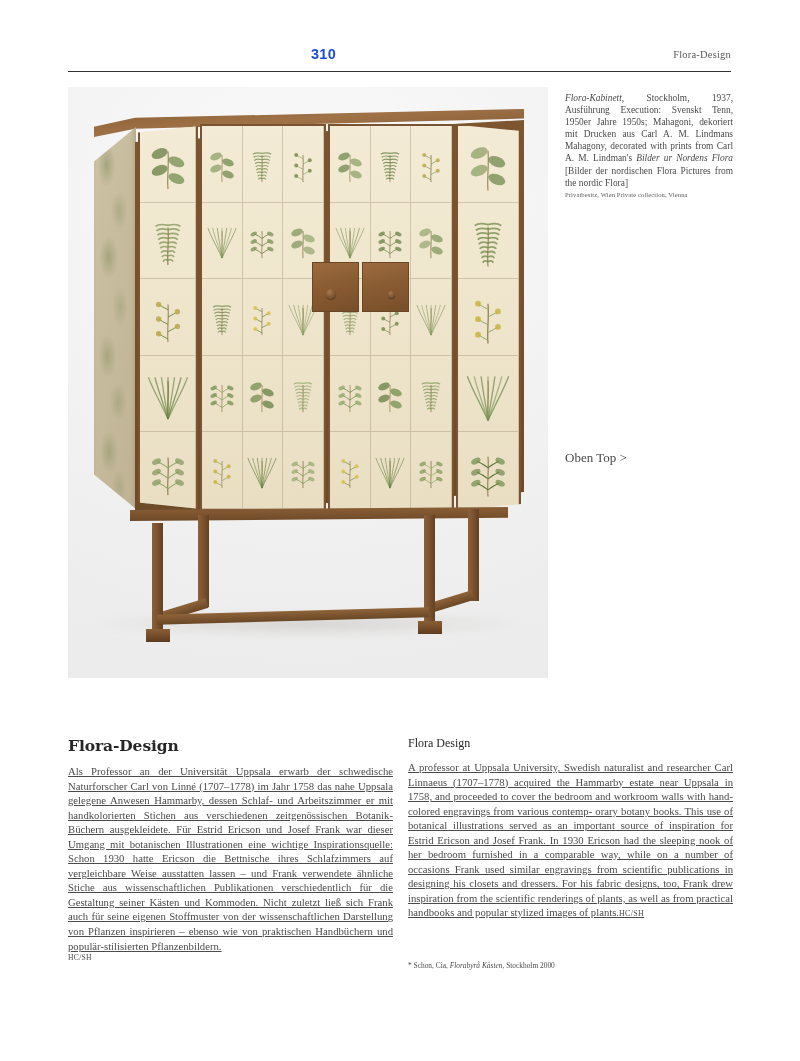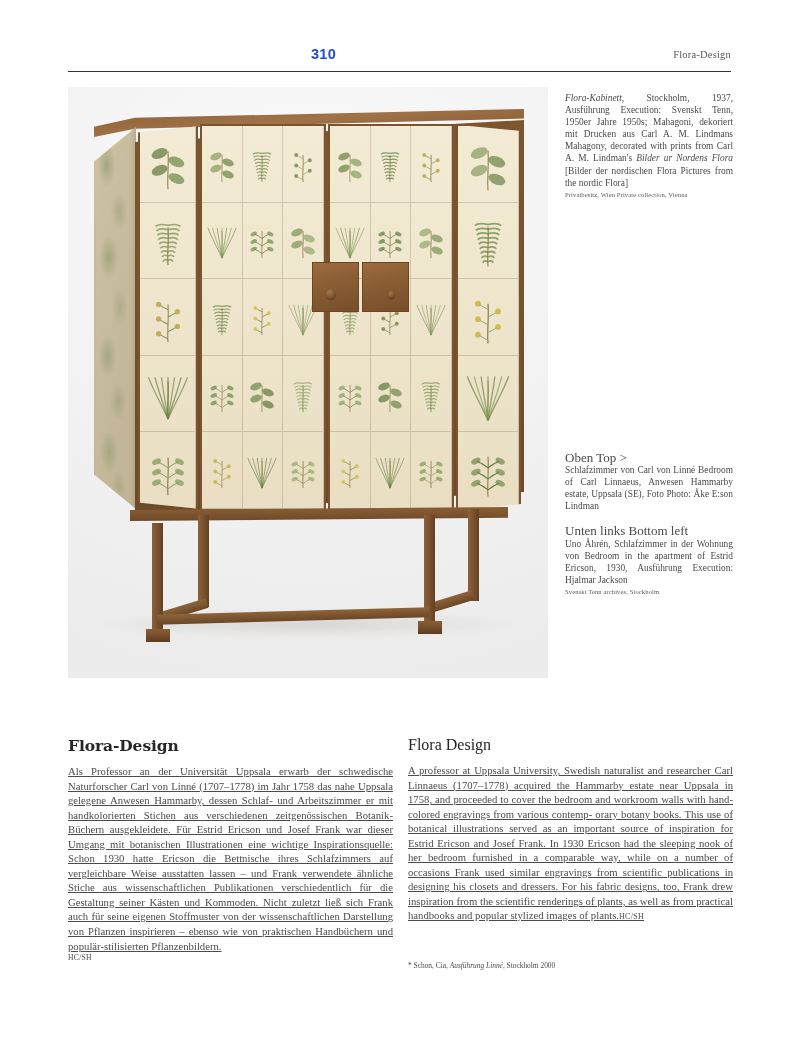--- a/index.html
+++ b/index.html
@@ -193,21 +193,21 @@
   .col.de { left: 68px; }
   .col.en { left: 408px; }
   h2.head-de {
     margin: 0 0 9px 0;
     font-family: "DejaVu Serif", serif;
     font-size: 15.5px; font-weight: 600; color: #262626; letter-spacing: -0.1px;
   }
   h2.head-en {
     margin: 0 0 9px 0;
     font-family: "Liberation Serif", serif;
-    font-size: 16px; font-weight: 400; color: #262626;
+    font-size: 12px; font-weight: 400; color: #262626;
   }
   .body {
     font-size: 10.7px; line-height: 14.55px;
     text-align: justify; color: #4b4b4b;
     hyphens: manual;
     text-decoration: underline;
   }
   .sig-block { font-size: 7.6px; letter-spacing: 0.3px; color: #4b4b4b; }
   .sig-inline { font-size: 8px; letter-spacing: 0.3px; }
   .footnote {
@@ -888,38 +888,32 @@
   <div class="capcol">
     <div class="cap">
       <span class="it">Flora-Kabinett</span><span>, Stockholm, 1937, Ausführung Execution: Svenskt Tenn, 1950er Jahre 1950s; Mahagoni, dekoriert mit Drucken aus Carl A. M. Lindmans Mahagony, decorated with prints from Carl A. M. Lindman's </span><span class="it">Bilder ur Nordens Flora</span><span> [Bilder der nordischen Flora Pictures from the nordic Flora]</span>
       <div class="credit">Privatbesitz, Wien Private collection, Vienna</div>
     </div>
   </div>
 
   <div class="capcol-lower">
     <div class="cap">
       <div class="cap-label">Oben Top &gt;</div>
-      <span>Schlafzimmer von Carl von Linné Bedroom of Carl Linnaeus, Anwesen Hammarby estate, Uppsala (SE), Foto Photo: Åke E:son Lindman</span>
       <div class="credit"></div>
-    </div>
-    <div class="cap">
-      <div class="cap-label">Unten links Bottom left</div>
-      <span>Uno Åhrén, Schlafzimmer in der Wohnung von Bedroom in the apartment of Estrid Ericson, 1930, Ausführung Execution: Hjalmar Jackson</span>
-      <div class="credit">Svenskt Tenn archives, Stockholm</div>
     </div>
   </div>
 
   <div class="col de">
     <h2 class="head-de">Flora-Design</h2>
     <div class="body">Als Professor an der Universität Uppsala erwarb der schwedische Naturforscher Carl von Linné (1707–1778) im Jahr 1758 das nahe Uppsala gelegene Anwesen Hammarby, dessen Schlaf- und Arbeitszimmer er mit handkolorierten Stichen aus verschiedenen zeitgenössischen Botanik-Büchern ausgekleidete. Für Estrid Ericson und Josef Frank war dieser Umgang mit botanischen Illustrationen eine wichtige Inspirationsquelle: Schon 1930 hatte Ericson die Bettnische ihres Schlafzimmers auf vergleichbare Weise ausstatten lassen – und Frank verwendete ähnliche Stiche aus wissenschaftlichen Publikationen verschiedentlich für die Gestaltung seiner Kästen und Kommoden. Nicht zuletzt ließ sich Frank auch für seine eigenen Stoffmuster von der wissenschaftlichen Darstellung von Pflanzen inspirieren – ebenso wie von praktischen Handbüchern und populär-stilisierten Pflanzenbildern.</div>
     <div class="sig-block">HC/SH</div>
   </div>
 
   <div class="col en">
     <h2 class="head-en">Flora Design</h2>
     <div class="body"><span>A professor at Uppsala University, Swedish naturalist and researcher Carl Linnaeus (1707–1778) acquired the Hammarby estate near Uppsala in 1758, and proceeded to cover the bedroom and workroom walls with hand-colored engravings from various contemp- orary botany books. This use of botanical illustrations served as an important source of inspiration for Estrid Ericson and Josef Frank. In 1930 Ericson had the sleeping nook of her bedroom furnished in a comparable way, while on a number of occasions Frank used similar engravings from scientific publications in designing his closets and dressers. For his fabric designs, too, Frank drew inspiration from the scientific renderings of plants, as well as from practical handbooks and popular stylized images of plants.</span><span class="sig-inline">HC/SH</span></div>
   </div>
 
   <div class="footnote">
-    <span>* </span><span>Schon, Cia, </span><span class="it">Ausführung Linné</span><span>, Stockholm 2000</span>
+    <span>* </span><span>Schon, Cia, </span><span class="it">Florabyrå Kästen</span><span>, Stockholm 2000</span>
   </div>
 
 </div>
 
 </body></html>

